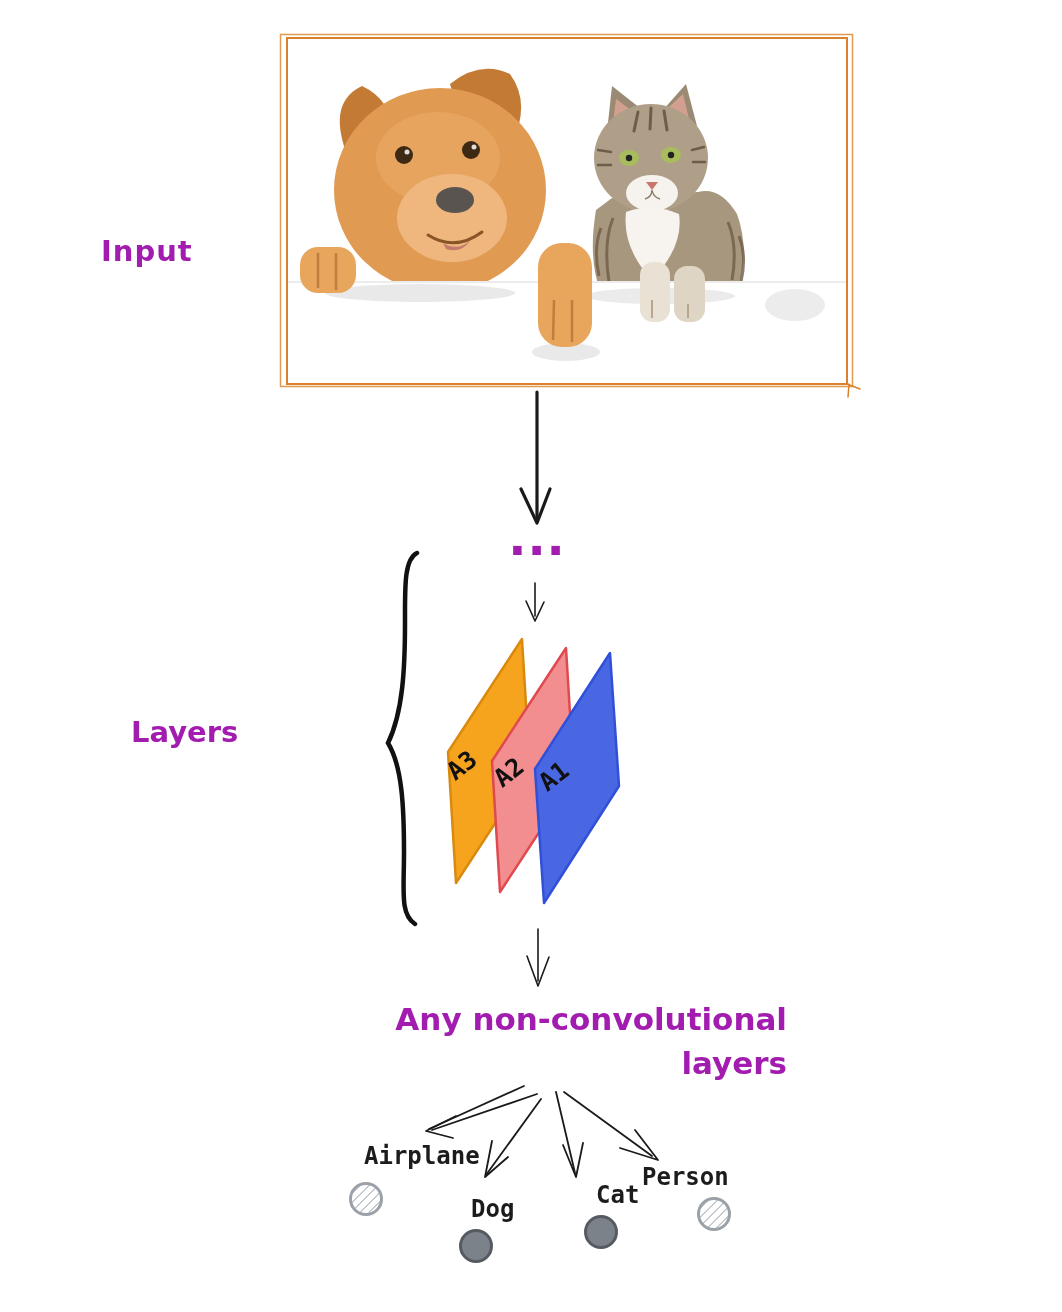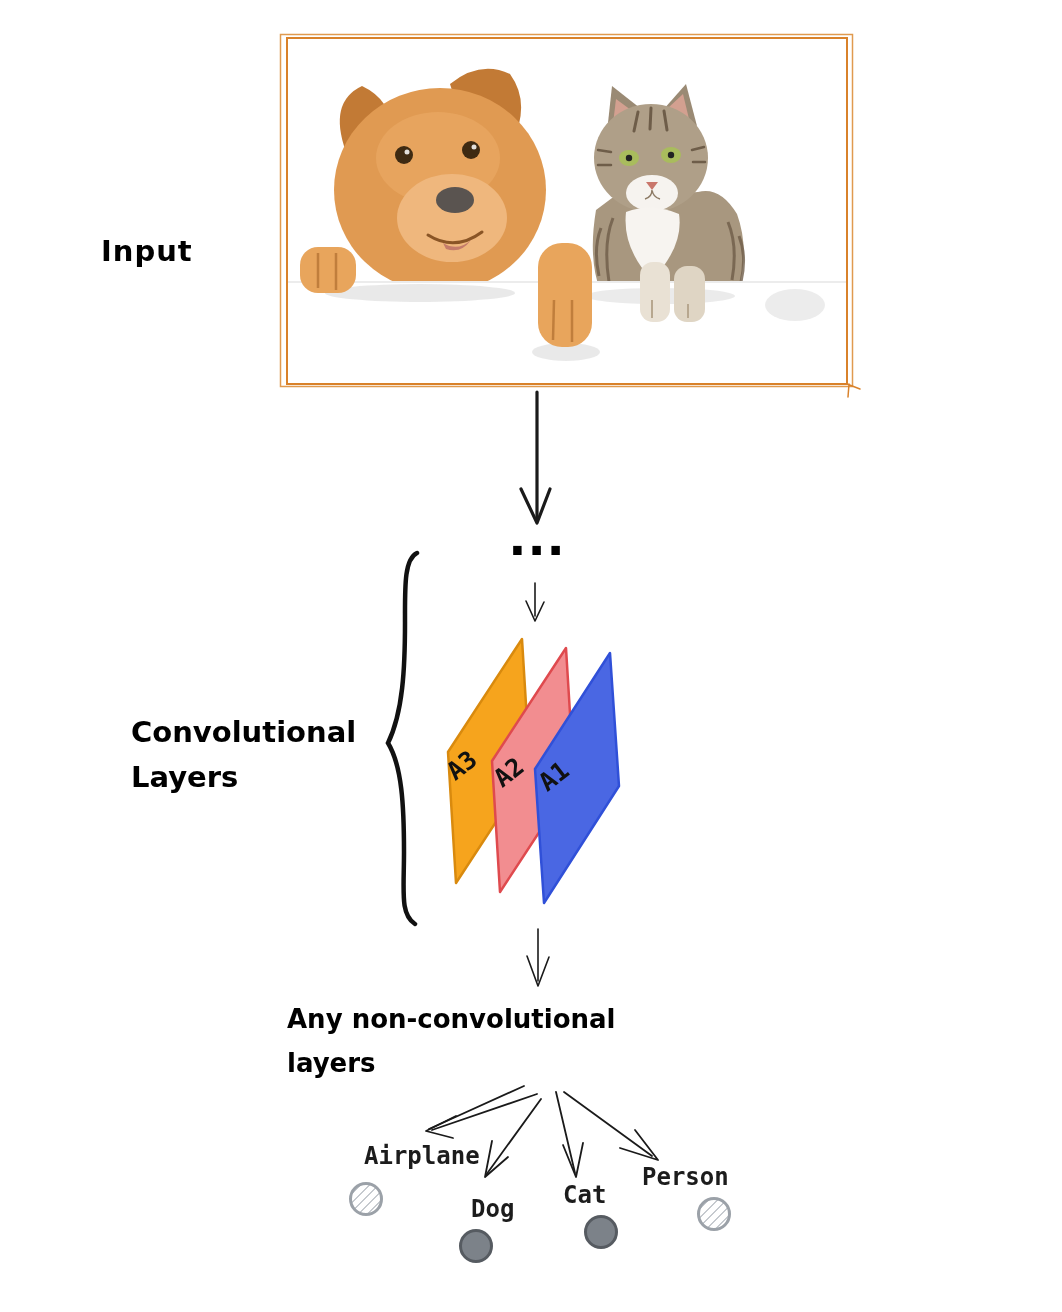--- a/index.html
+++ b/index.html
@@ -1,27 +1,27 @@
 <!DOCTYPE html>
 <html><head>
 <meta charset="utf-8">
 <style>
   html,body{margin:0;padding:0;background:#ffffff;}
   .canvas{position:relative;width:1062px;height:1312px;background:#ffffff;overflow:hidden;
           font-family:"DejaVu Sans", sans-serif;color:#1b1b1b;}
   .overlay{position:absolute;left:0;top:0;width:1062px;height:1312px;}
-  .hand{position:absolute;font-family:"DejaVu Sans", sans-serif;font-weight:700;color:#000000;}
+  .hand{position:absolute;font-family:"DejaVu Sans", sans-serif;font-weight:700;color:#a21caf;}
   .input-label{left:101px;top:234px;font-size:29px;letter-spacing:1px;}
   .conv-label{left:131px;top:710px;font-size:29px;line-height:45px;font-weight:700;}
-  .nonconv-label{left:287px;top:997px;width:500px;text-align:left;font-size:26px;line-height:44px;font-weight:700;}
+  .nonconv-label{left:287px;top:997px;width:500px;text-align:right;font-size:31px;line-height:44px;font-weight:700;}
   .ellipsis{left:503px;top:510px;width:68px;text-align:center;font-size:48px;font-weight:800;letter-spacing:1px;}
   .outlabel{position:absolute;font-family:"DejaVu Sans Mono", monospace;font-weight:700;font-size:24px;color:#1c1c1c;}
   .lab-airplane{left:352px;top:1142px;margin-left:12px;}
   .lab-dog{left:471px;top:1195px;}
-  .lab-cat{left:563px;top:1181px;}
+  .lab-cat{left:596px;top:1181px;}
   .lab-person{left:642px;top:1163px;}
   .node{position:absolute;width:34px;height:34px;border-radius:50%;box-sizing:border-box;}
   .node.hatched{border:3px solid #9BA1A8;background:
       repeating-linear-gradient(135deg,#ffffff 0px,#ffffff 5px,#C6CACF 5px,#C6CACF 6.5px);}
   .node.filled{border:3px solid #565B61;background:#7C8289;}
   .n-airplane{left:349px;top:1182px;}
   .n-dog{left:459px;top:1229px;}
   .n-cat{left:584px;top:1215px;}
   .n-person{left:697px;top:1197px;}
 </style>
@@ -134,21 +134,20 @@
       <path d="M564 1092 L652 1156"></path>
       <path d="M635 1130 L658 1160 L620 1148"></path>
     </g>
   </svg>
 
   <div class="hand input-label">Input</div>
 
   <div class="hand ellipsis">...</div>
 
   <div class="hand conv-label">
-    <div>Convolutional</div>
     <div>Layers</div>
   </div>
 
   <div class="hand nonconv-label">
     <div>Any non-convolutional</div>
     <div>layers</div>
   </div>
 
   <div class="outlabel lab-airplane">Airplane</div>
   <div class="outlabel lab-dog">Dog</div>

